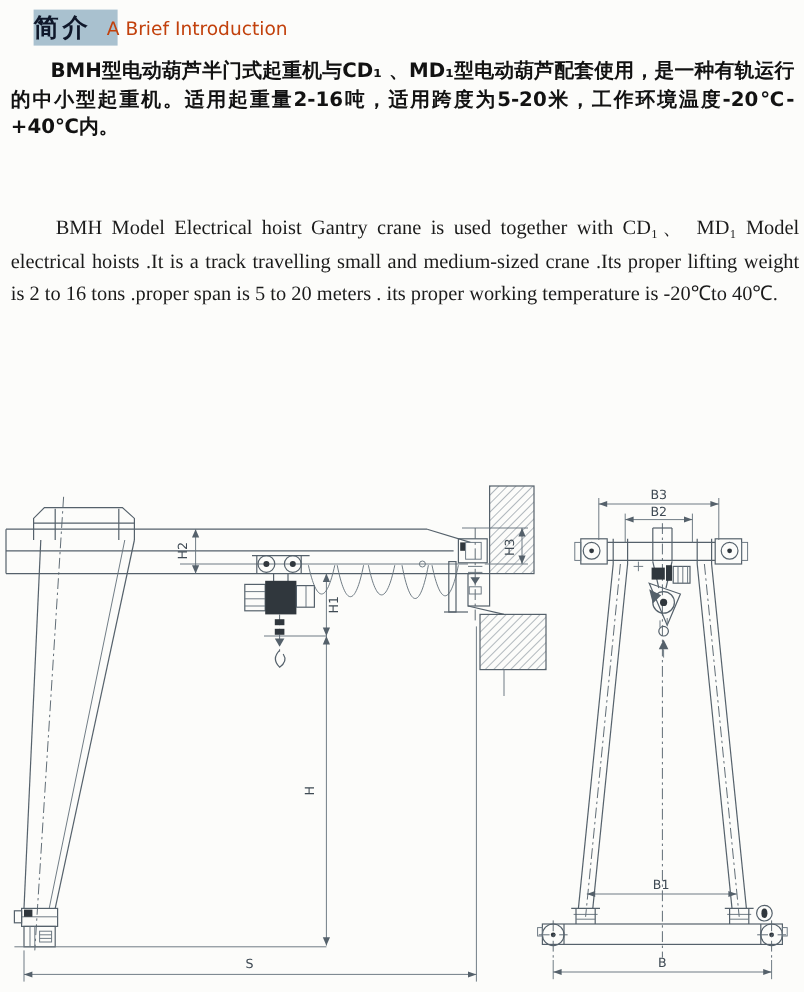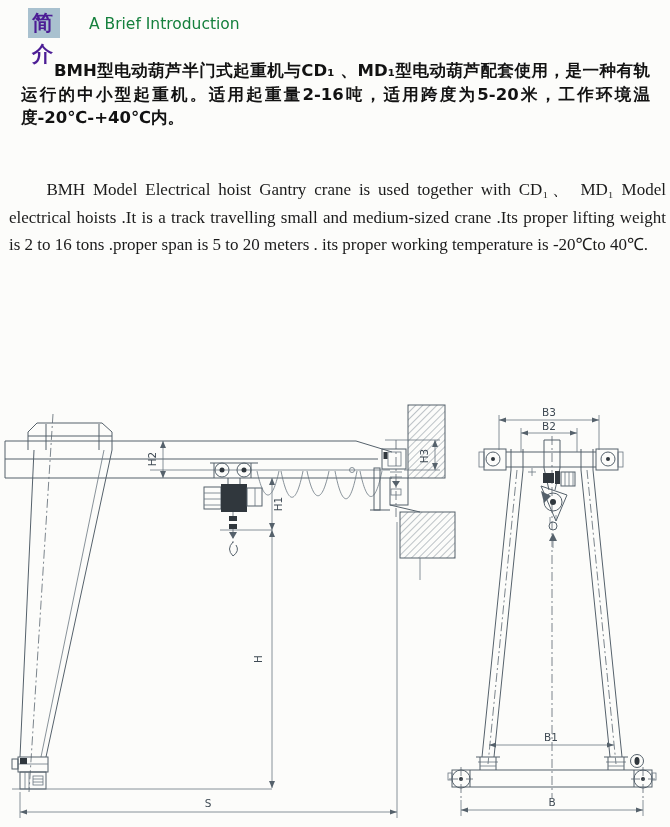--- a/index.html
+++ b/index.html
@@ -1,26 +1,26 @@
 <!DOCTYPE html>
 <html><head>
 <meta charset="utf-8">
 <style>
   html,body{margin:0;padding:0;background:#e8e8e6;}
   .page{position:relative;width:670px;height:827px;background:#fcfcfa;overflow:hidden;
         font-family:"DejaVu Sans",sans-serif;}
-  .badge{position:absolute;left:28px;top:8px;width:32px;height:30px;background:#a9c1cf;
-         color:#4c1d95;font-weight:700;font-size:21px;line-height:31px;text-align:center;
+  .badge{position:absolute;left:28px;top:8px;width:70px;height:30px;background:#a9c1cf;
+         color:#0f172a;font-weight:700;font-size:21px;line-height:31px;
          letter-spacing:3px;font-family:"DejaVu Sans",sans-serif;}
-  .section-title{position:absolute;left:89px;top:15px;color:#15803d;font-size:15.5px;
+  .section-title{position:absolute;left:89px;top:15px;color:#c2410c;font-size:15.5px;
          font-family:"DejaVu Sans",sans-serif;}
   .cn-block{position:absolute;left:9px;right:8px;top:47px;color:#121212;
          font-family:"DejaVu Sans",sans-serif;font-weight:700;font-size:16.5px;
          line-height:23.5px;text-align:justify;}
-  .cn-block p{margin:12px;text-indent:2em;}
+  .cn-block p{margin:0;text-indent:2em;}
   .en-block{position:absolute;left:9px;right:4px;top:176px;color:#1b1b1b;
          font-family:"Liberation Serif",serif;font-size:17px;line-height:27.5px;
          text-align:justify;}
   .en-block p{margin:0;text-indent:2.2em;}
   .drawing{position:absolute;left:0;top:377px;}
   
   .ln{stroke:#55616b;stroke-width:1;fill:none;}
   .lt{stroke:#6a7680;stroke-width:0.8;fill:none;}
   .cl{stroke:#5a6670;stroke-width:0.8;fill:none;stroke-dasharray:9 3 2 3;}
   .dk{fill:#30373d;stroke:none;}

